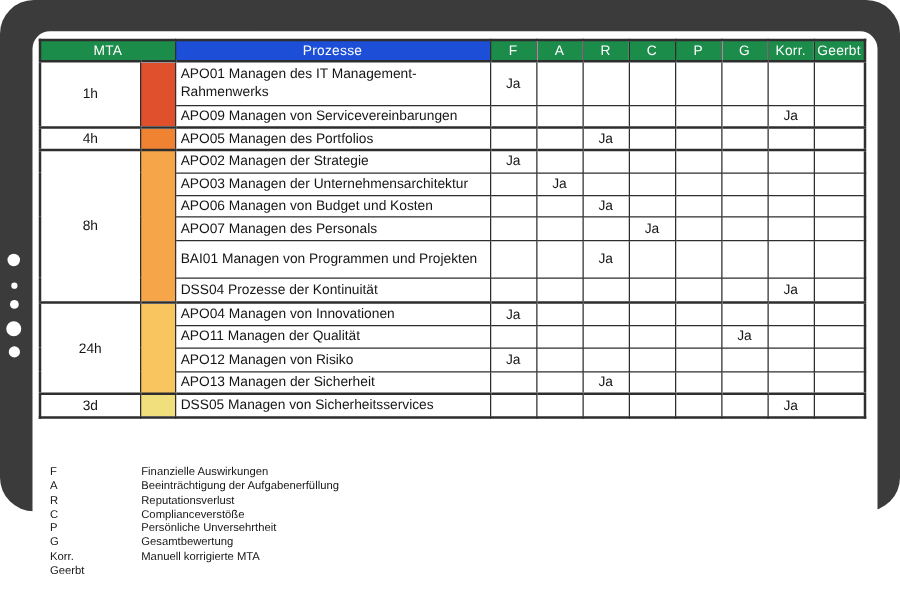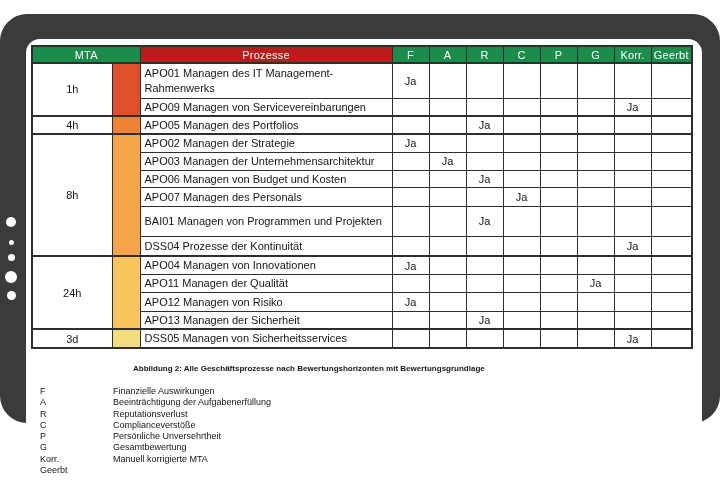--- a/index.html
+++ b/index.html
@@ -1,17 +1,17 @@
 <!DOCTYPE html>
 <html><head>
 <meta charset="utf-8">
 <style>
   html,body{margin:0;padding:0;background:#fff;font-family:"Liberation Sans",sans-serif;}
   .stage{position:relative;width:720px;height:491px;background:#ffffff;overflow:hidden;}
-  .frame{position:absolute;left:0;top:14px;width:720px;height:409px;border-radius:27px;}
+  .frame{position:absolute;left:0;top:0;width:720px;height:409px;border-radius:27px;}
   .screen{position:absolute;left:26px;top:25px;width:676px;height:442px;background:#ffffff;border-radius:14px;}
   .dot{position:absolute;background:#ffffff;border-radius:50%;}
   .dot1{left:6px;top:203px;width:10px;height:10px;}
   .dot2{left:9px;top:226px;width:5px;height:5px;}
   .dot3{left:8px;top:240px;width:7px;height:7px;}
   .dot4{left:5px;top:257px;width:12px;height:12px;}
   .dot5{left:7px;top:277px;width:9px;height:9px;}
 
   table.assessment{position:absolute;left:5px;top:6px;width:660px;border-collapse:collapse;table-layout:fixed;border:2px solid #2e2e2e;}
   .assessment th,.assessment td{border:1px solid #2e2e2e;padding:0;font-size:11px;color:#161616;overflow:hidden;}
@@ -54,21 +54,21 @@
             <col class="c-m">
             <col class="c-m">
             <col class="c-m">
             <col class="c-m">
             <col class="c-m">
             <col class="c-geerbt">
         </colgroup>
         <thead>
           <tr>
             <th colspan="2" style="background-color: rgb(27, 140, 74);">MTA</th>
-            <th style="background-color: #b91c1c;">Prozesse</th>
+            <th style="background-color: #1d4ed8;">Prozesse</th>
             <th style="background-color: rgb(27, 140, 74);">F</th>
             <th style="background-color: rgb(27, 140, 74);">A</th>
             <th style="background-color: rgb(27, 140, 74);">R</th>
             <th style="background-color: rgb(27, 140, 74);">C</th>
             <th style="background-color: rgb(27, 140, 74);">P</th>
             <th style="background-color: rgb(27, 140, 74);">G</th>
             <th style="background-color: rgb(27, 140, 74);">Korr.</th>
             <th style="background-color: rgb(27, 140, 74);">Geerbt</th>
           </tr>
         </thead>
@@ -239,21 +239,20 @@
             <td class="mark"></td>
             <td class="mark"></td>
             <td class="mark"></td>
             <td class="mark"></td>
             <td class="mark">Ja</td>
             <td class="mark"></td>
           </tr>
         </tbody>
       </table>
 
-      <div class="caption">Abbildung 2: Alle Geschäftsprozesse nach Bewertungshorizonten mit Bewertungsgrundlage</div>
 
       <div class="legend">
         <div class="legend-row">
           <span class="legend-key">F</span>
           <span class="legend-desc">Finanzielle Auswirkungen</span>
         </div>
         <div class="legend-row">
           <span class="legend-key">A</span>
           <span class="legend-desc">Beeinträchtigung der Aufgabenerfüllung</span>
         </div>

